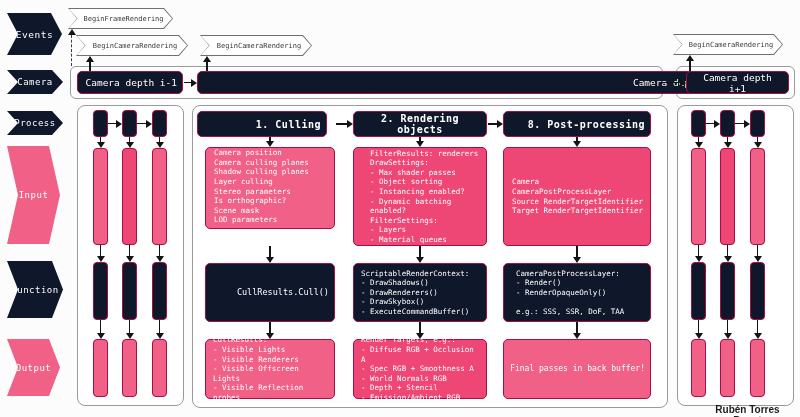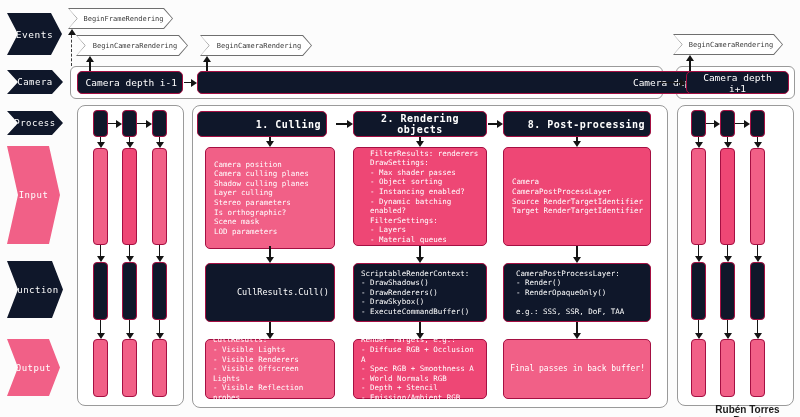--- a/index.html
+++ b/index.html
@@ -104,21 +104,21 @@
   </div>
   <div class="ribbon" style="left:673px;top:34px;width:110px;height:21px;">
     <div class="outer"></div>
       <div class="inner"></div>
     <div class="rtxt">BeginCameraRendering</div>
   </div>
 
   <div class="pbox bg-crimson center head-text" style="left:197px;top:111px;width:130px;height:26px;">
       <span>1. Culling</span>
     </div>
-  <div class="pbox bg-light leftalign body-text" style="left:205px;top:147px;width:130px;height:102px;padding-left:8px;"><span>Camera position
+  <div class="pbox bg-light leftalign body-text" style="left:205px;top:147px;width:130px;height:82px;padding-left:8px;align-items:flex-end;"><span>Camera position
 Camera culling planes
 Shadow culling planes
 Layer culling
 Stereo parameters
 Is orthographic?
 Scene mask
 LOD parameters</span></div>
   <div class="pbox bg-light leftalign body-text" style="left:205px;top:339px;width:130px;height:60px;padding-left:7px;"><span>CullResults:
 - Visible Lights
 - Visible Renderers

